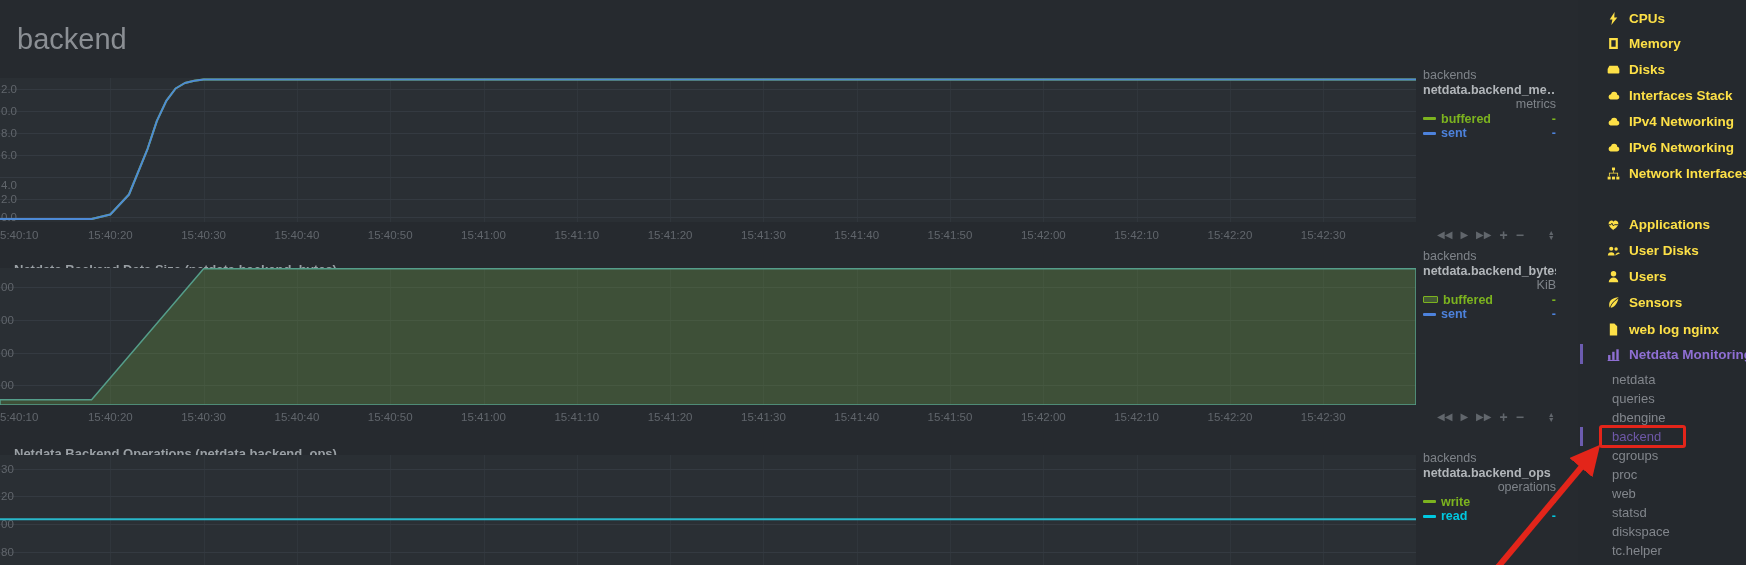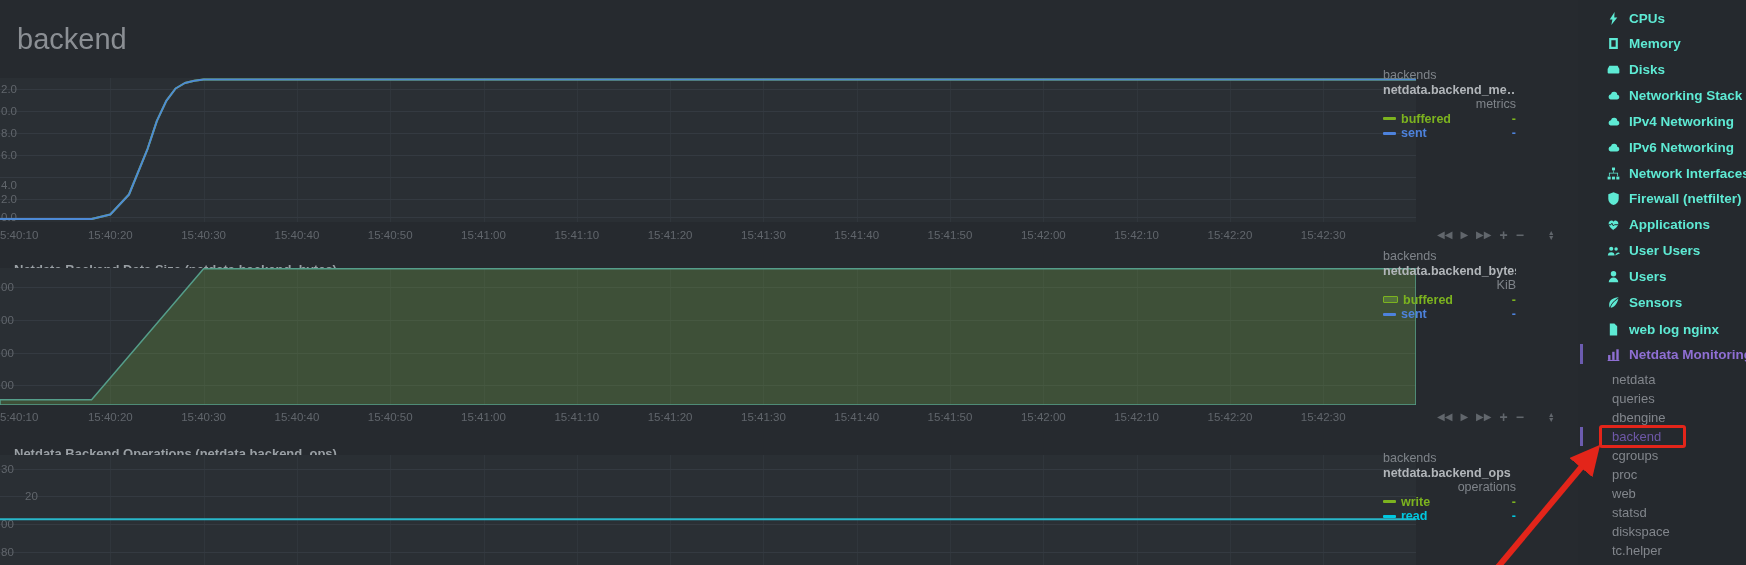--- a/index.html
+++ b/index.html
@@ -8,35 +8,35 @@
   .page-title{position:absolute;top:4px;left:17px;font-size:29px;font-weight:400;color:#8b8f94;}
   .chart-title{position:absolute;left:14px;font-size:13px;font-weight:bold;color:#9aa0a5;white-space:nowrap;}
   .plot{position:absolute;left:0;width:1416px;background:#2a2f34;cursor:crosshair;}
   .hgrid{position:absolute;left:0;width:100%;height:1px;background:#343a41;}
   .vgrid{position:absolute;top:0;height:100%;width:1px;background:#30363c;}
   .ylab{position:absolute;left:1px;transform:translateY(-50%);font-size:11.5px;color:#61666c;}
   .xaxis{position:absolute;left:0;width:1416px;height:16px;}
   .xaxis span{position:absolute;top:0;transform:translateX(-50%);font-size:11.5px;color:#61666c;white-space:nowrap;}
   .xaxis span.first{transform:none;left:0;}
   .series-svg{position:absolute;top:0;left:0;}
-  .legend{position:absolute;left:1383px;width:133px;font-size:12.5px;line-height:14.5px;}
+  .legend{position:absolute;left:1423px;width:133px;font-size:12.5px;line-height:14.5px;}
   .lg-family{color:#7f848a;}
   .lg-id{color:#b2b6ba;font-weight:bold;white-space:nowrap;overflow:hidden;}
   .lg-unit{color:#7f848a;text-align:right;}
   .lg-series{display:flex;align-items:center;gap:5px;font-weight:bold;height:14.5px;cursor:pointer;}
   .lg-series .sw{flex:0 0 auto;width:13px;height:3px;border-radius:1px;}
   .lg-series .sw.area{height:7px;}
   .lg-series .val{margin-left:auto;}
   .toolbar{position:absolute;left:1437px;display:flex;align-items:center;gap:8px;color:#61666c;height:14px;}
   .tb{font-size:10px;cursor:pointer;line-height:12px;}
   .tb.pm{font-size:14px;font-weight:bold;line-height:12px;}
   .tb.rs{margin-left:16px;font-size:7px;line-height:5px;text-align:center;}
   .sidebar{position:absolute;left:1578px;top:0;width:168px;height:565px;background:#25292e;}
   .sb-item{position:absolute;left:0;width:100%;height:24px;display:flex;align-items:center;gap:9px;
-           padding-left:28px;box-sizing:border-box;color:#5eead4;font-size:13.5px;font-weight:bold;cursor:pointer;white-space:nowrap;}
+           padding-left:28px;box-sizing:border-box;color:#fde047;font-size:13.5px;font-weight:bold;cursor:pointer;white-space:nowrap;}
   .sb-item .ic{flex:0 0 14px;width:14px;height:14px;display:flex;align-items:center;justify-content:center;}
   .sb-item.active{color:#8f6fd4;}
   .sb-sub{position:absolute;left:0;width:100%;height:19px;display:flex;align-items:center;
           padding-left:34px;box-sizing:border-box;color:#82868c;font-size:13px;cursor:pointer;}
   .sb-sub.active{color:#6e58a8;}
   .indicator{position:absolute;left:2px;width:3px;background:#6c5cb0;}
   .hl-box{position:absolute;left:1599px;top:425px;width:81px;height:17px;border:3px solid #e3251a;border-radius:3px;z-index:40;}
   .arrow-svg{position:absolute;top:0;left:0;z-index:50;pointer-events:none;}
 </style>
 </head>
@@ -203,21 +203,21 @@
       <div class="vgrid" style="left: 763.4px;"></div>
       <div class="vgrid" style="left: 856.7px;"></div>
       <div class="vgrid" style="left: 950px;"></div>
       <div class="vgrid" style="left: 1043.3px;"></div>
       <div class="vgrid" style="left: 1136.6px;"></div>
       <div class="vgrid" style="left: 1229.9px;"></div>
       <div class="vgrid" style="left: 1323.2px;"></div>
       <div class="hgrid" style="top: 14px;"></div>
       <span class="ylab" style="top: 14px;">30</span>
       <div class="hgrid" style="top: 41px;"></div>
-      <span class="ylab" style="top: 41px; margin-left: 24px;">20</span>
+      <span class="ylab" style="top: 41px;">20</span>
       <div class="hgrid" style="top: 69px;"></div>
       <span class="ylab" style="top: 69px;">00</span>
       <div class="hgrid" style="top: 97px;"></div>
       <span class="ylab" style="top: 97px;">80</span>
       <svg class="series-svg" width="1416" height="110">
         <polyline points="0.0,64.2 1416.0,64.2" fill="none" stroke="#28b7c9" stroke-width="2" stroke-linejoin="round"></polyline>
       </svg>
     </div>
   <div class="legend" id="legend2" style="top:451px">
     <div class="lg-family">backends</div>
@@ -259,21 +259,21 @@
           </svg>
         </span>
         <span>Disks</span>
       </div>
       <div class="sb-item" style="top: 83.55px;">
         <span class="ic">
           <svg width="13" height="13" viewBox="0 0 12 12" fill="currentColor">
             <path d="M3.2 9.6h5.9a2.1 2.1 0 0 0 .4-4.2 3 3 0 0 0-5.9-.5 2.4 2.4 0 0 0-.4 4.7z"></path>
           </svg>
         </span>
-        <span>Networking Stack</span>
+        <span>Interfaces Stack</span>
       </div>
       <div class="sb-item" style="top: 109.4px;">
         <span class="ic">
           <svg width="13" height="13" viewBox="0 0 12 12" fill="currentColor">
             <path d="M3.2 9.6h5.9a2.1 2.1 0 0 0 .4-4.2 3 3 0 0 0-5.9-.5 2.4 2.4 0 0 0-.4 4.7z"></path>
           </svg>
         </span>
         <span>IPv4 Networking</span>
       </div>
       <div class="sb-item" style="top: 135.25px;">
@@ -289,47 +289,39 @@
           <svg width="13" height="13" viewBox="0 0 12 12" fill="currentColor">
             <rect x="4.6" y="0.5" width="2.8" height="2.6"></rect>
             <rect x="0.6" y="8.9" width="2.8" height="2.6"></rect>
             <rect x="4.6" y="8.9" width="2.8" height="2.6"></rect>
             <rect x="8.6" y="8.9" width="2.8" height="2.6"></rect>
             <path d="M5.7 3.1h.6v2.1h3.9v3.4h-.7V5.9H2.5v2.7h-.7V5.2h3.9z"></path>
           </svg>
         </span>
         <span>Network Interfaces</span>
       </div>
-      <div class="sb-item" style="top: 186.95px;">
-        <span class="ic">
-          <svg width="13" height="13" viewBox="0 0 12 12" fill="currentColor">
-            <path d="M6 .3 10.8 2v4.2c0 3.2-2 5-4.8 5.8C3.2 11.2 1.2 9.4 1.2 6.2V2z"></path>
-          </svg>
-        </span>
-        <span>Firewall (netfilter)</span>
-      </div>
       <div class="sb-item" style="top: 212.8px;">
         <span class="ic">
           <svg width="13" height="13" viewBox="0 0 12 12" fill="currentColor">
             <path d="M6 11.2C1.2 7.8.7 4.4 2.5 2.9 3.9 1.7 5.4 2.4 6 3.4c.6-1 2.1-1.7 3.5-.5 1.8 1.5 1.3 4.9-3.5 7.8z"></path>
             <path d="M1.5 6.2h2.1l.9-1.4 1.4 2.5 1-1.1h3.4" stroke="#25292e" stroke-width=".9" fill="none"></path>
           </svg>
         </span>
         <span>Applications</span>
       </div>
       <div class="sb-item" style="top: 238.65px;">
         <span class="ic">
           <svg width="13" height="13" viewBox="0 0 12 12" fill="currentColor">
             <circle cx="3.9" cy="4.4" r="1.9"></circle>
             <circle cx="8.4" cy="4.6" r="1.6"></circle>
             <path d="M.8 10.6a3.1 3.1 0 0 1 6.2 0z"></path>
             <path d="M7.7 10.6a2.6 2.6 0 0 1 4.3-2z"></path>
           </svg>
         </span>
-        <span>User Users</span>
+        <span>User Disks</span>
       </div>
       <div class="sb-item" style="top: 290.35px;">
         <span class="ic">
           <svg width="13" height="13" viewBox="0 0 12 12" fill="currentColor">
             <path d="M10.8 1.2C5.2 1.5 2 4.2 2 8.1c0 1.2.3 2 .6 2.6 1.2-3.9 3.8-6.4 8.2-9.5z"></path>
             <path d="M3.4 10.9C4 8 6.1 5.6 10.6 2.4 9 8.2 6.5 10.6 3.4 10.9z"></path>
           </svg>
         </span>
         <span>Sensors</span>
       </div>

